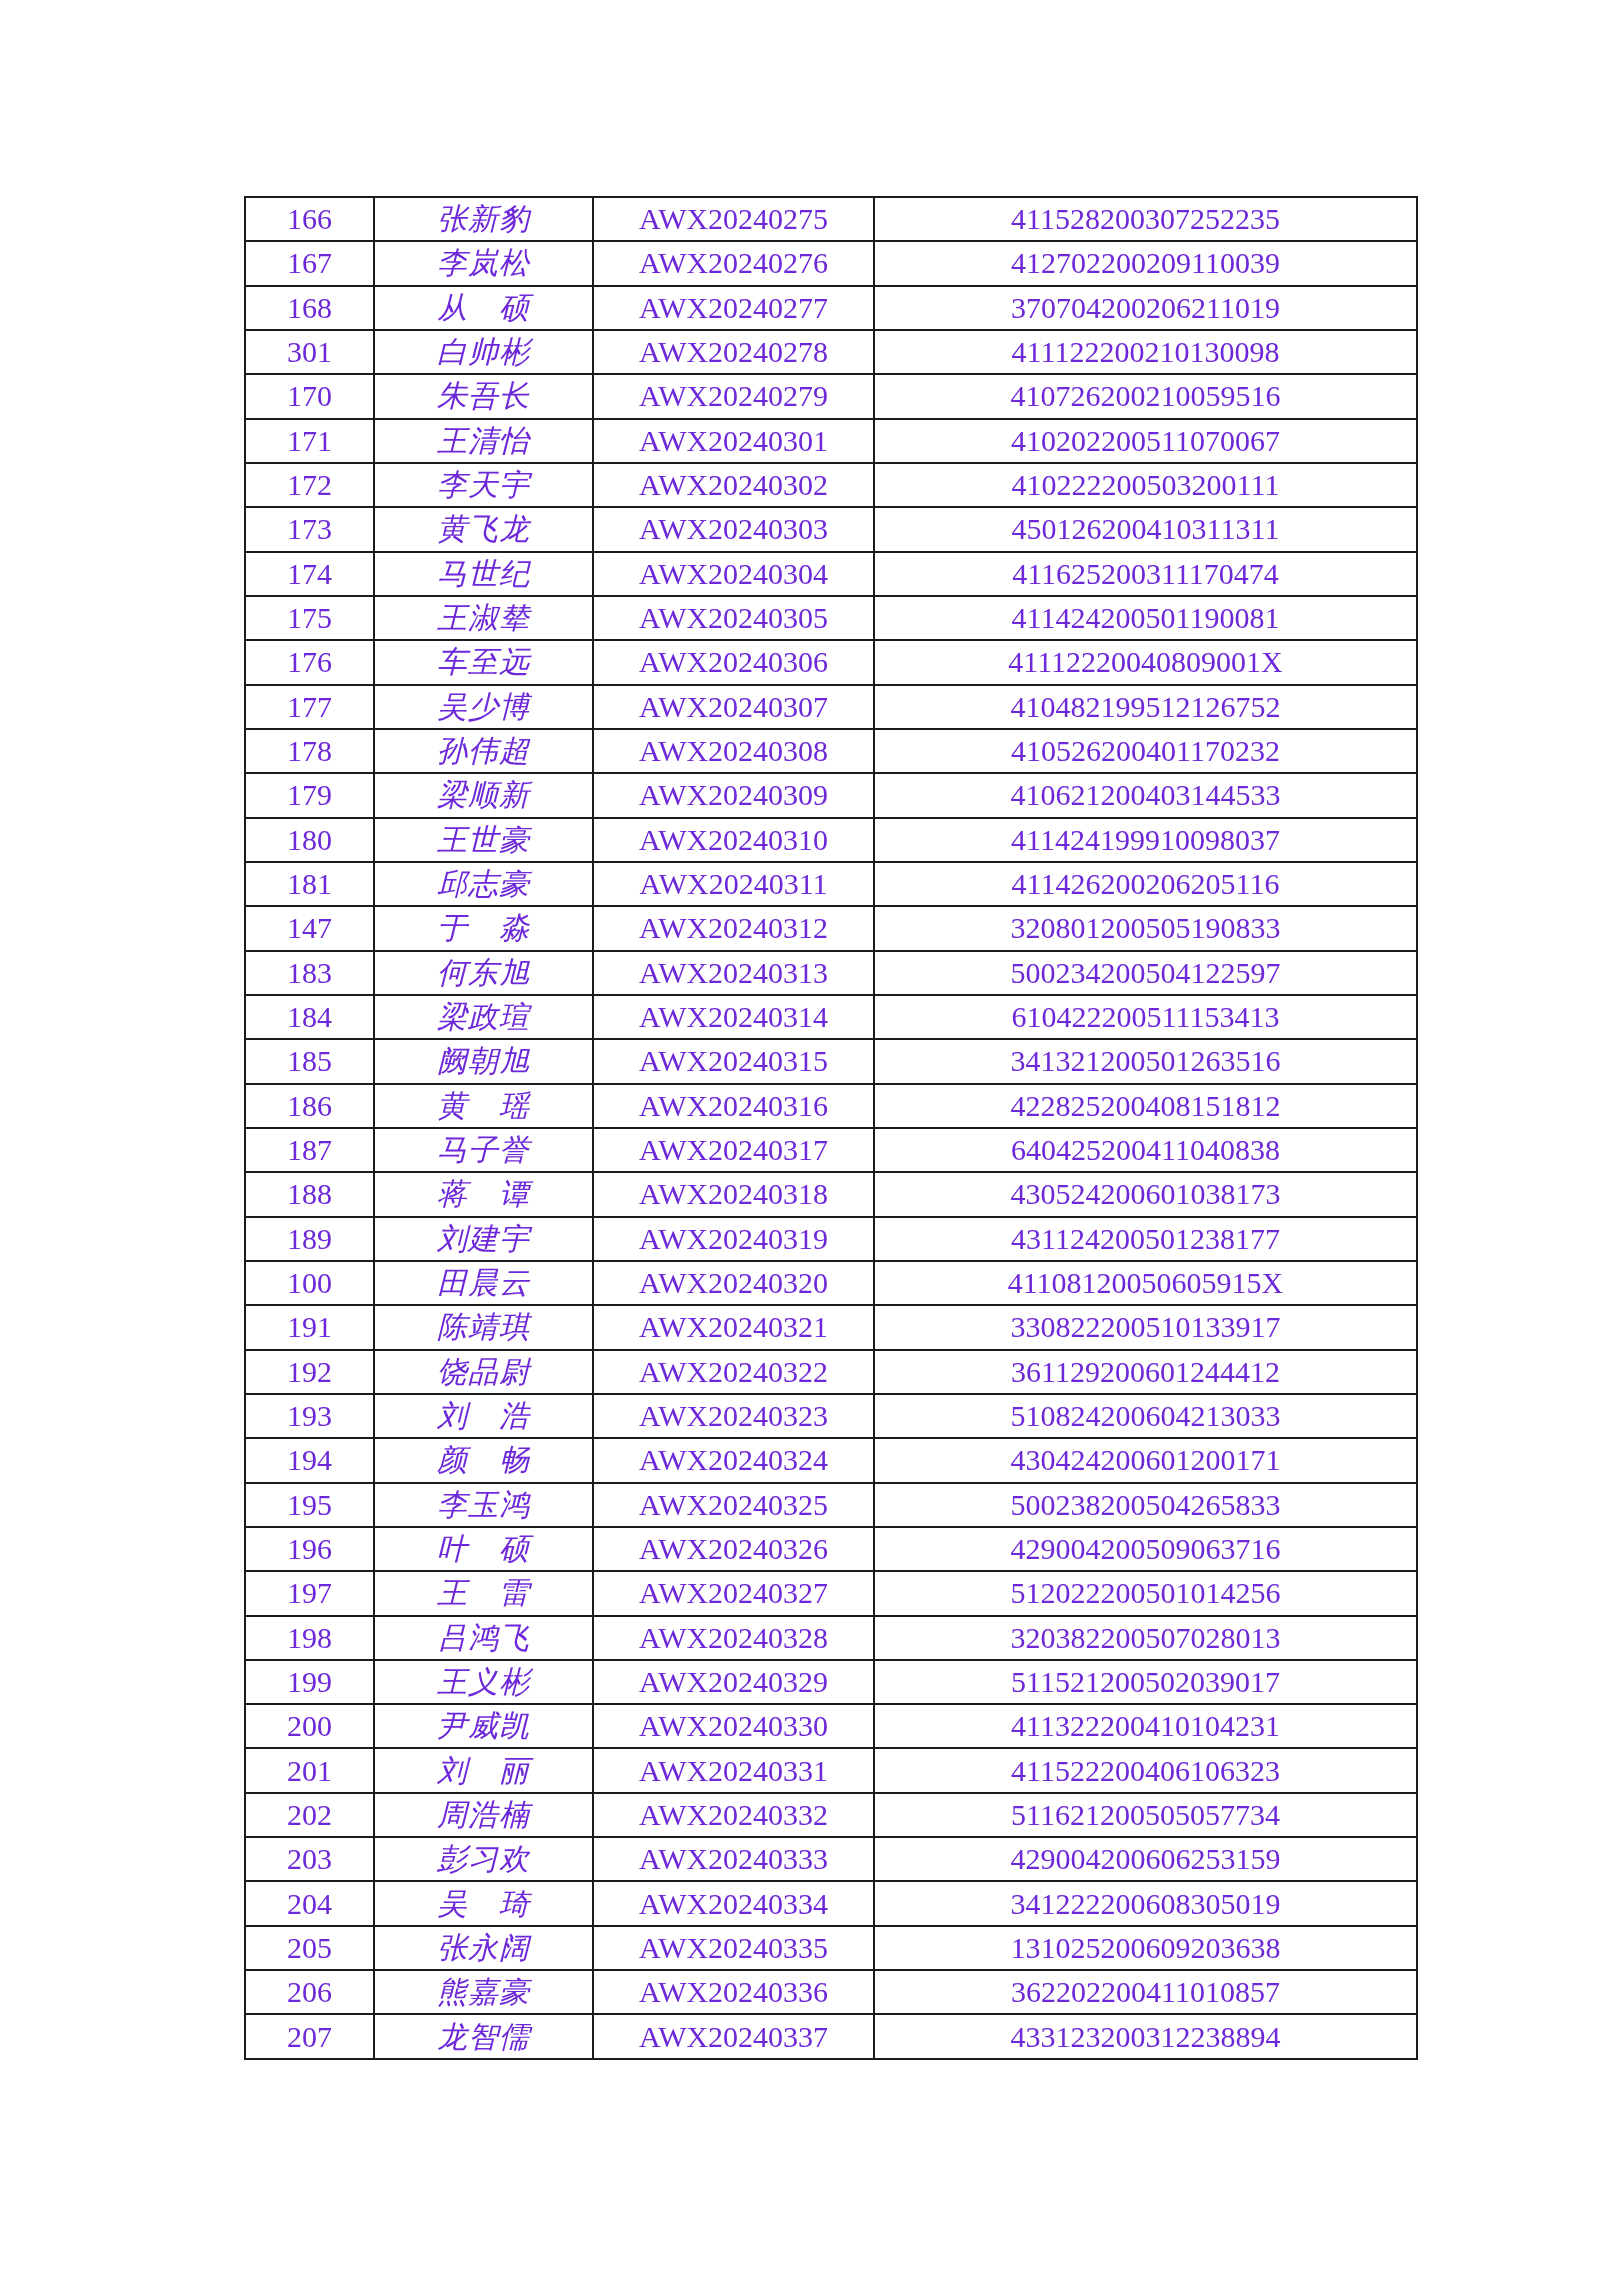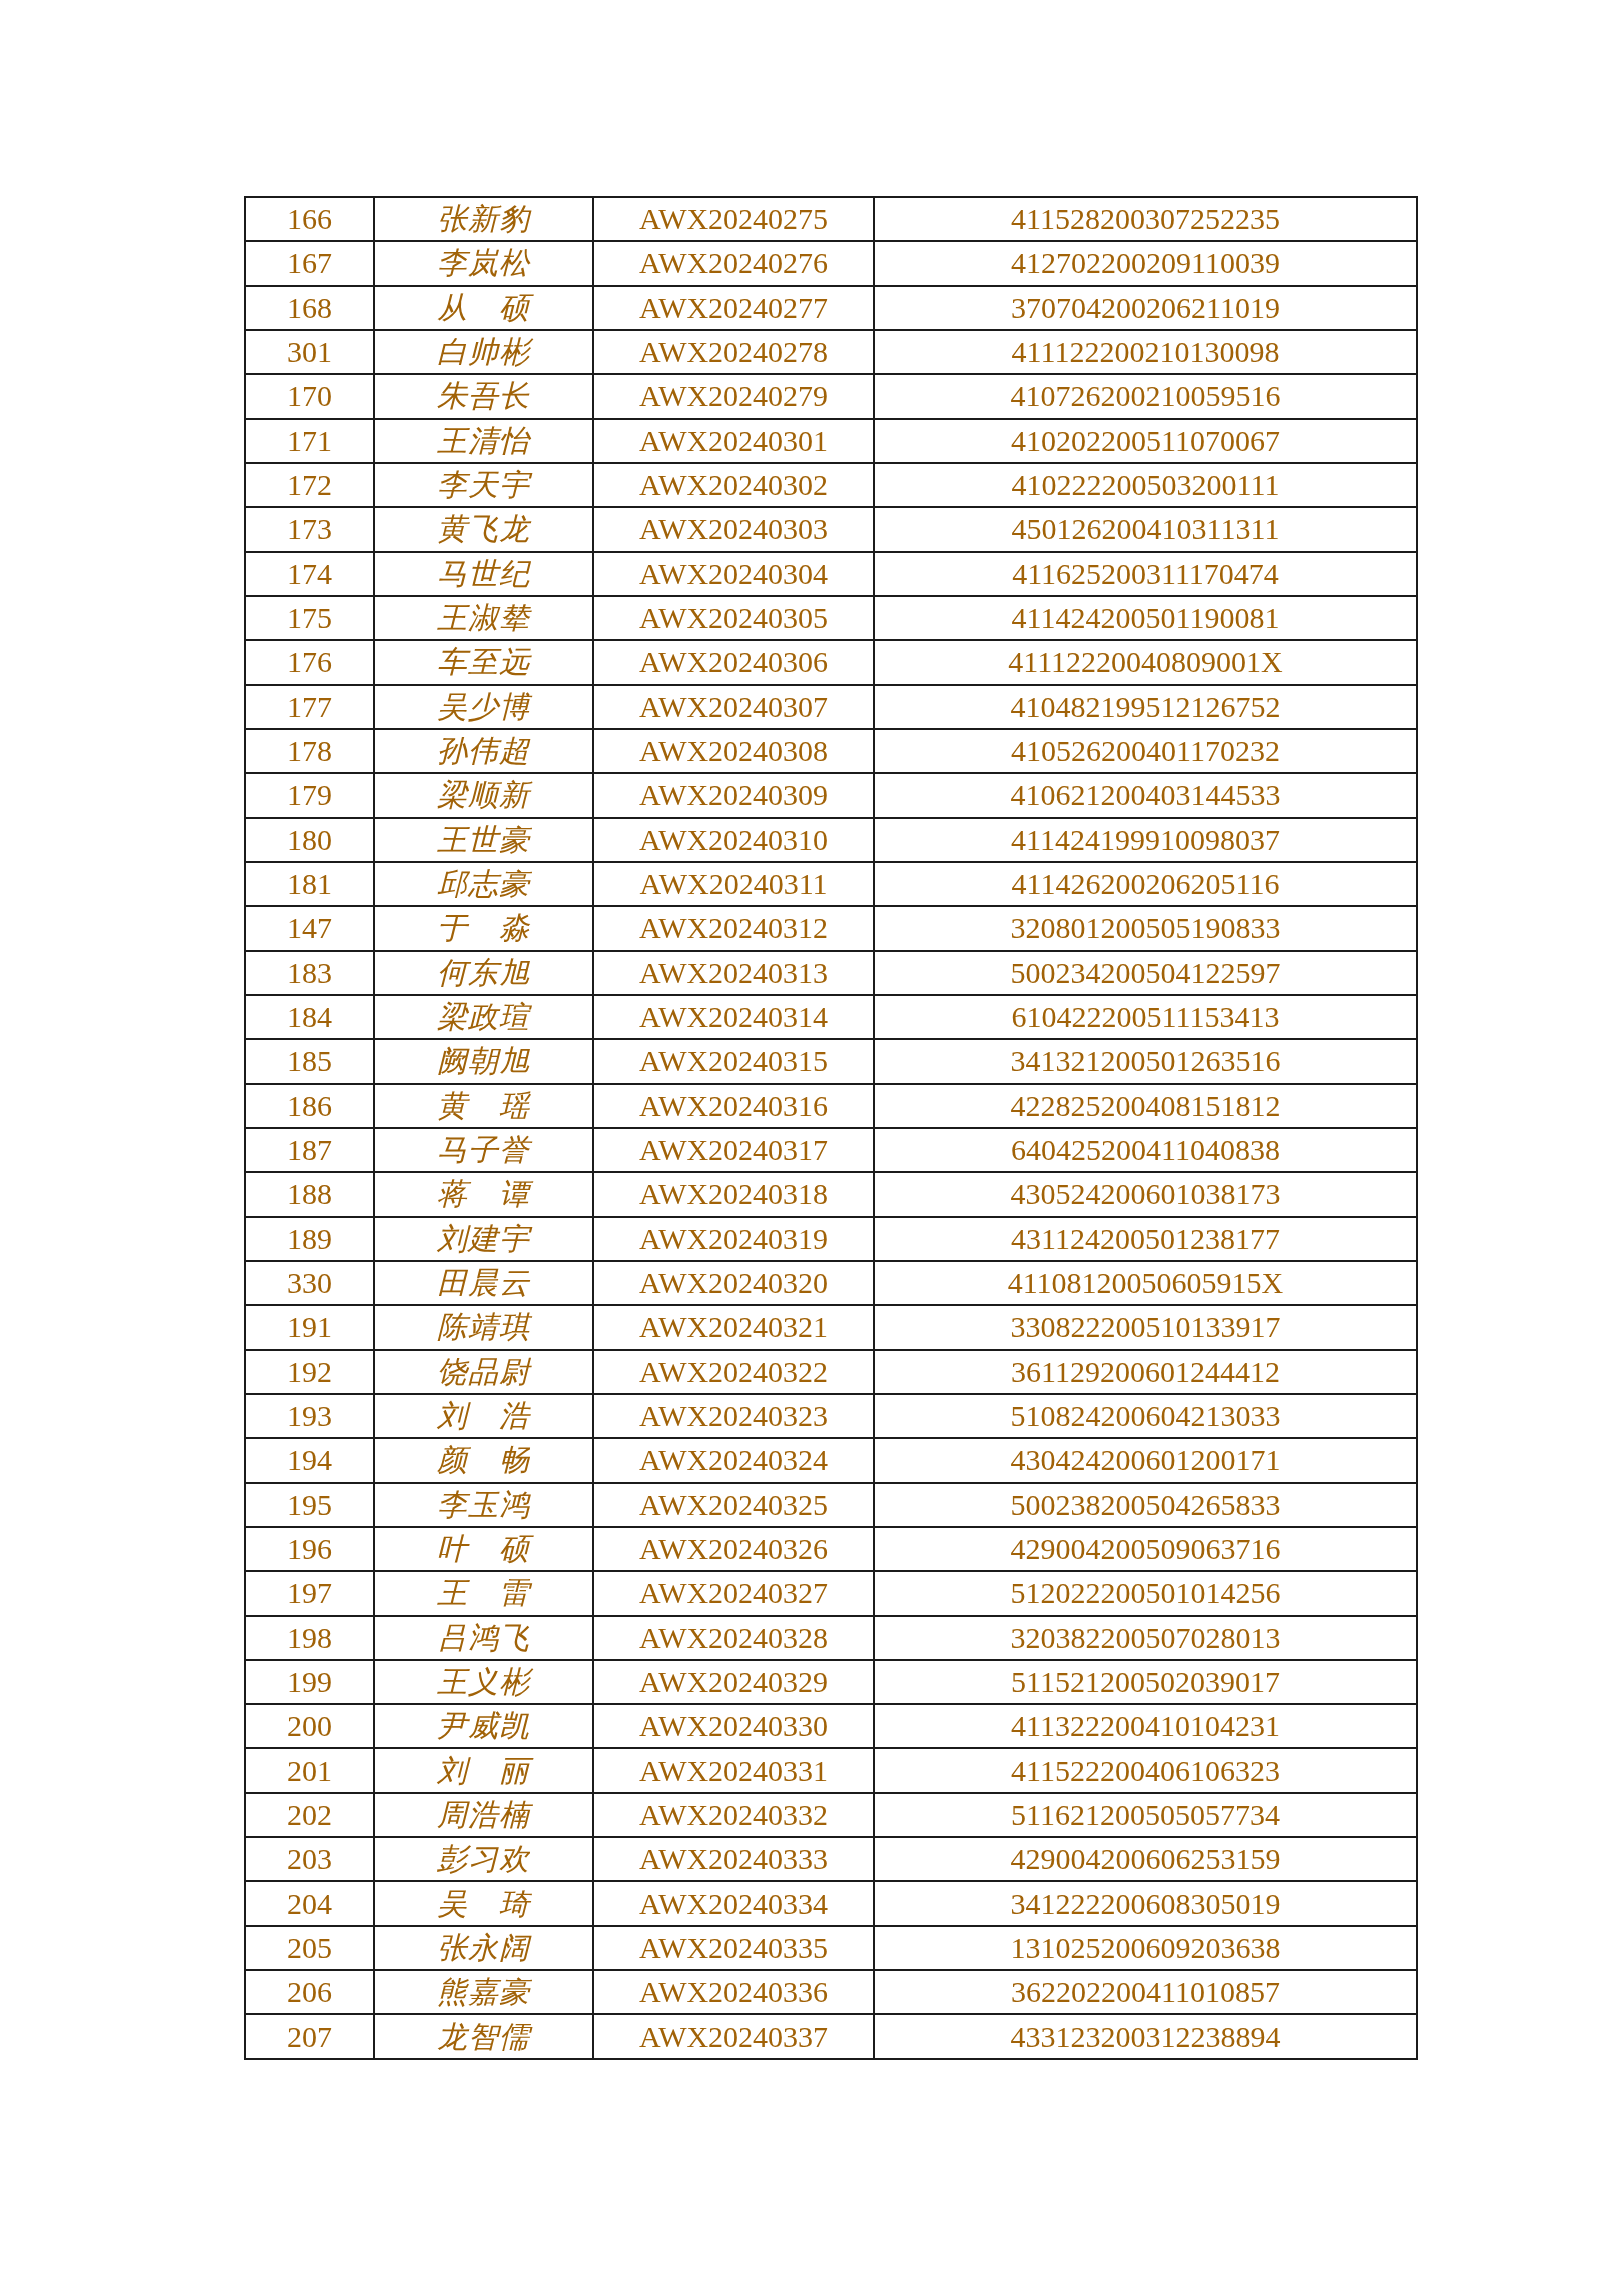--- a/index.html
+++ b/index.html
@@ -7,21 +7,21 @@
     padding: 0;
     background: #e8e8e8;
   }
   .page {
     position: relative;
     width: 1621px;
     height: 2293px;
     margin: 0 auto;
     background: #ffffff;
     font-family: "Liberation Serif", "DejaVu Serif", serif;
-    color: #a16207;
+    color: #6d28d9;
   }
   table.roster {
     position: absolute;
     left: 244px;
     top: 196px;
     width: 1172px;
     height: 1864px;
     border-collapse: collapse;
     table-layout: fixed;
   }
@@ -190,21 +190,21 @@
           <td class="cell-code">AWX20240318</td>
           <td class="cell-id">430524200601038173</td>
         </tr>
         <tr>
           <td class="cell-no">189</td>
           <td class="cell-name">刘建宇</td>
           <td class="cell-code">AWX20240319</td>
           <td class="cell-id">431124200501238177</td>
         </tr>
         <tr>
-          <td class="cell-no">330</td>
+          <td class="cell-no">100</td>
           <td class="cell-name">田晨云</td>
           <td class="cell-code">AWX20240320</td>
           <td class="cell-id">41108120050605915X</td>
         </tr>
         <tr>
           <td class="cell-no">191</td>
           <td class="cell-name">陈靖琪</td>
           <td class="cell-code">AWX20240321</td>
           <td class="cell-id">330822200510133917</td>
         </tr>

